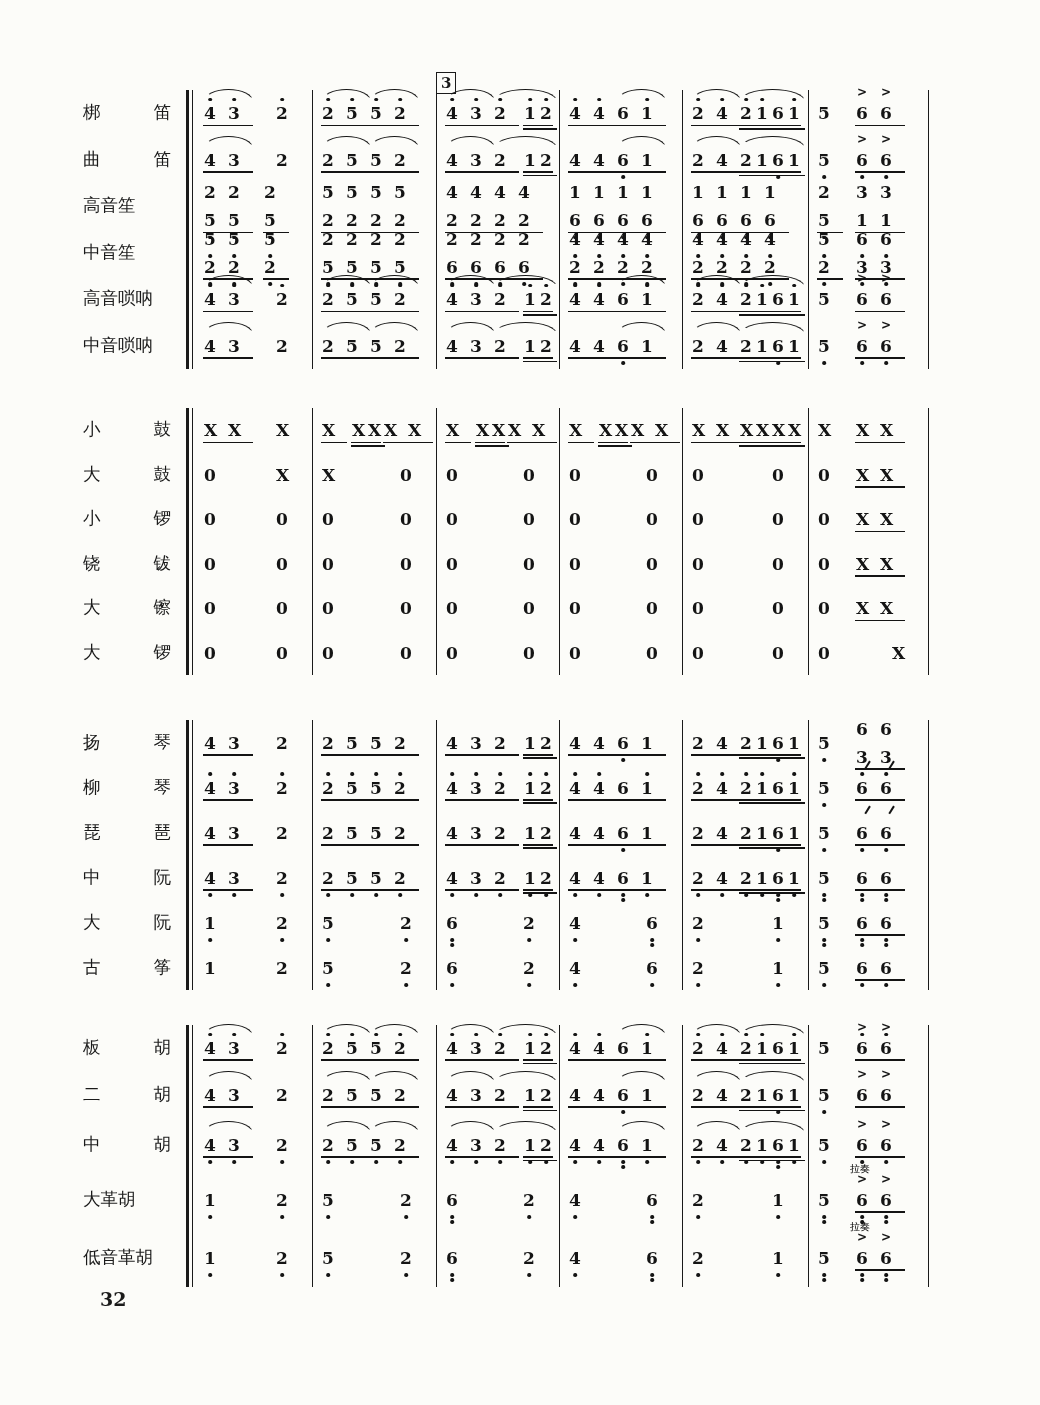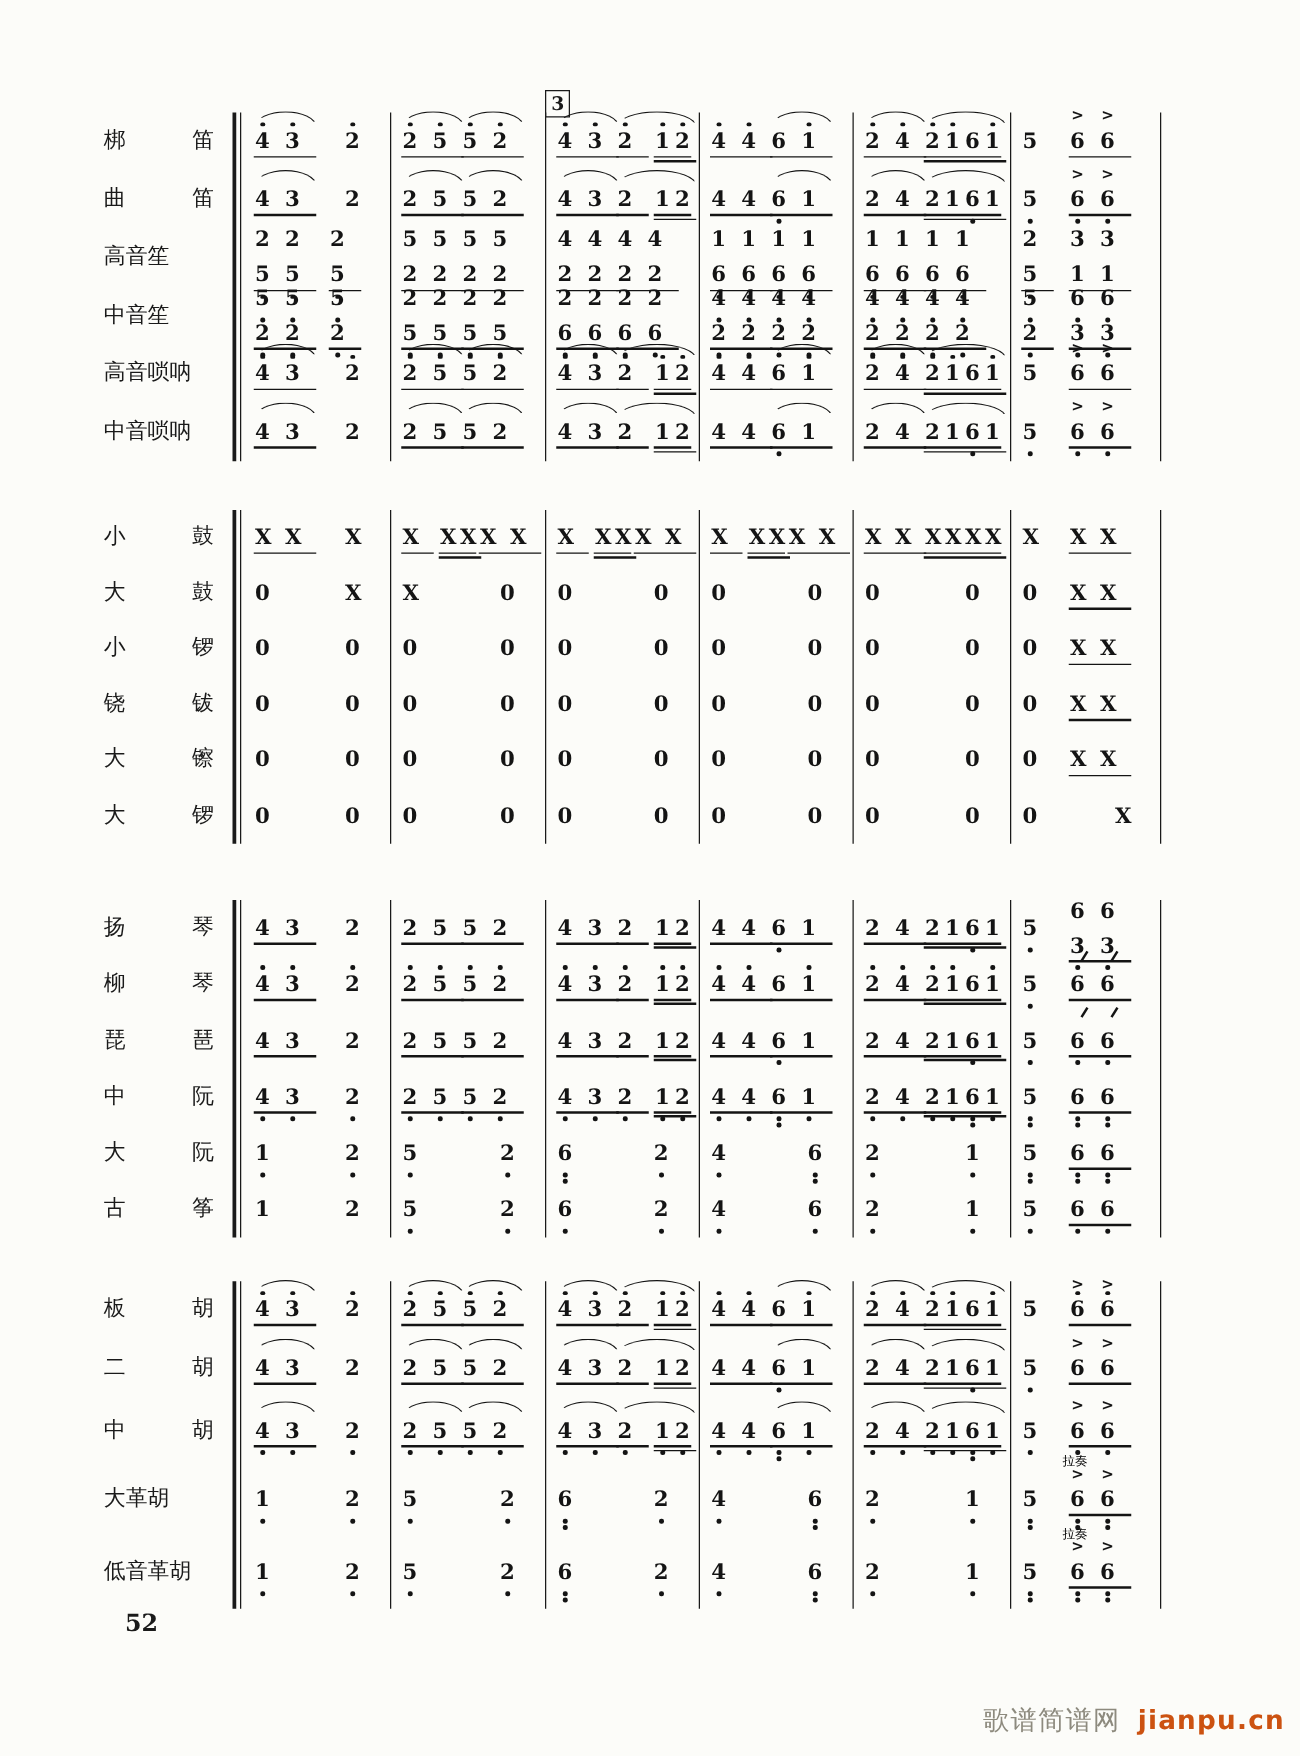--- a/index.html
+++ b/index.html
@@ -2494,18 +2494,14 @@
                 <div class="note">6<div class="acc">&gt;</div><div class="dot db1"></div><div class="dot db2"></div></div>
                 <div class="note">6<div class="acc">&gt;</div><div class="dot db1"></div><div class="dot db2"></div></div>
                 <div class="ul l1"></div>
               </div>
               <div class="blab">拉奏</div>
             </div>
           </div>
         </div>
       </div>
     </div>
-  <div class="pageno">52</div>
-  <div class="watermark">
-    <span class="wm-name">歌谱简谱网</span>
-    <span class="wm-url">jianpu.cn</span>
-  </div>
+  <div class="pageno">32</div>
 </div>
 
 </body></html>

